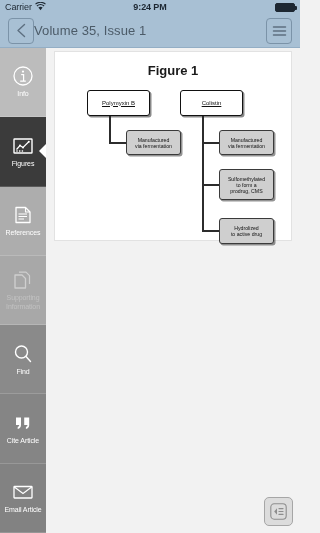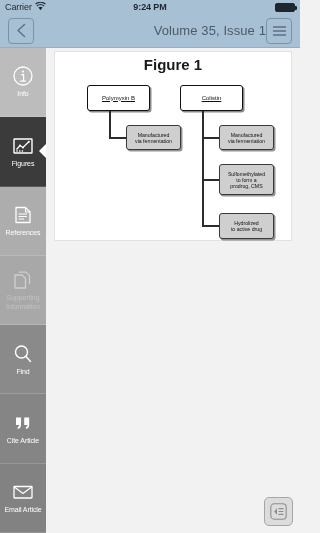--- a/index.html
+++ b/index.html
@@ -58,21 +58,21 @@
     width: 26px; height: 26px;
     border: 1px solid #7b93a8;
     border-radius: 4px;
     background: transparent;
     display: flex; align-items: center; justify-content: center;
     cursor: pointer;
     flex: 0 0 auto;
   }
   .nav-title {
     flex: 1;
-    text-align: right;
+    text-align: left;
     font-size: 13px;
     color: #4c5b68;
     letter-spacing: 0.1px;
   }
 
   
   .sidebar {
     position: absolute; top: 48px; left: 0;
     width: 46px; height: 485px;
     background: #b4b4b4;
@@ -125,24 +125,24 @@
   }
   .figure-card {
     position: absolute;
     top: 3px; left: 8px;
     width: 238px; height: 190px;
     background: #ffffff;
     border: 1px solid #e2e2e2;
   }
   .fig-title {
     text-align: center;
-    font-size: 15px;
+    font-size: 13px;
     font-weight: bold;
     color: #1a1a1a;
-    margin-top: 4px;
+    margin-top: 11px;
   }
   .diagram {
     position: relative;
     width: 238px; height: 160px;
   }
 
   .node {
     position: absolute;
     background: #ffffff;
     border: 1.6px solid #111111;

